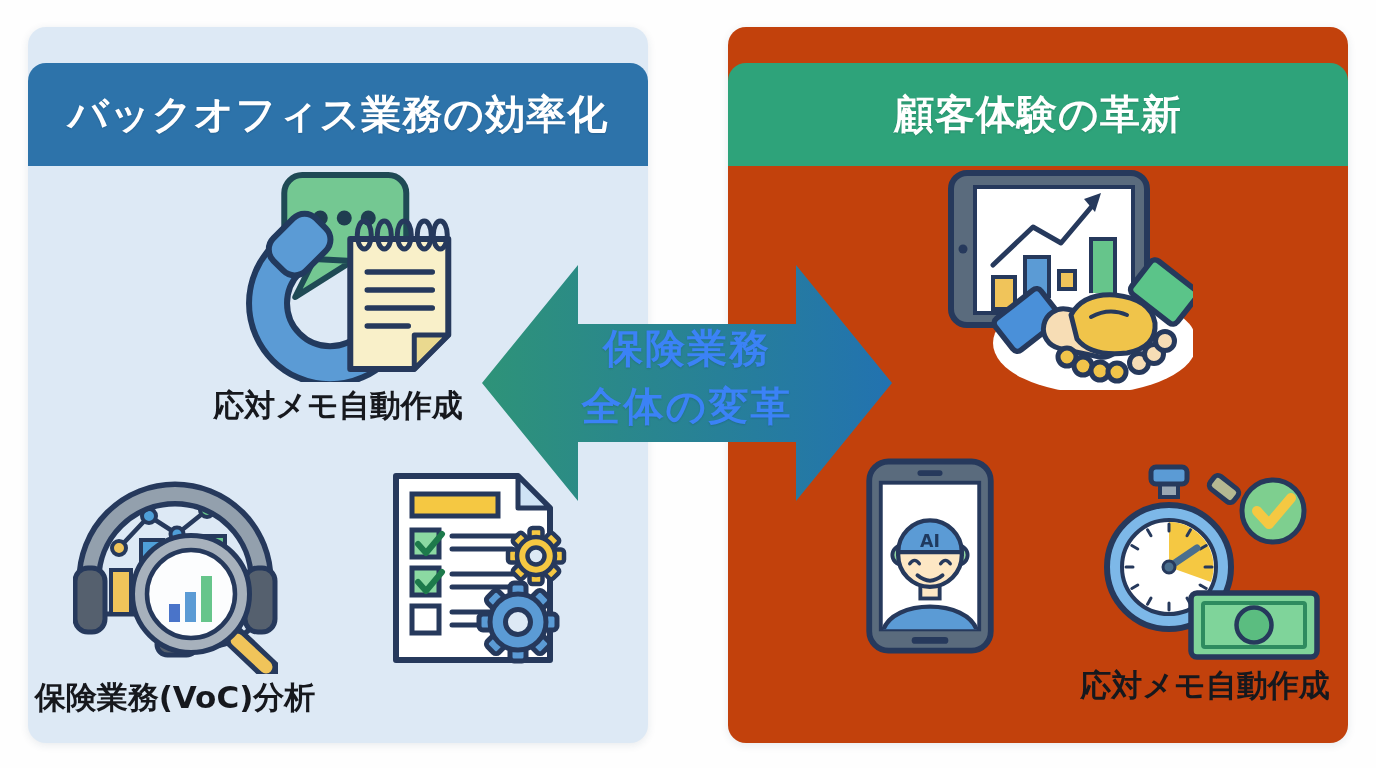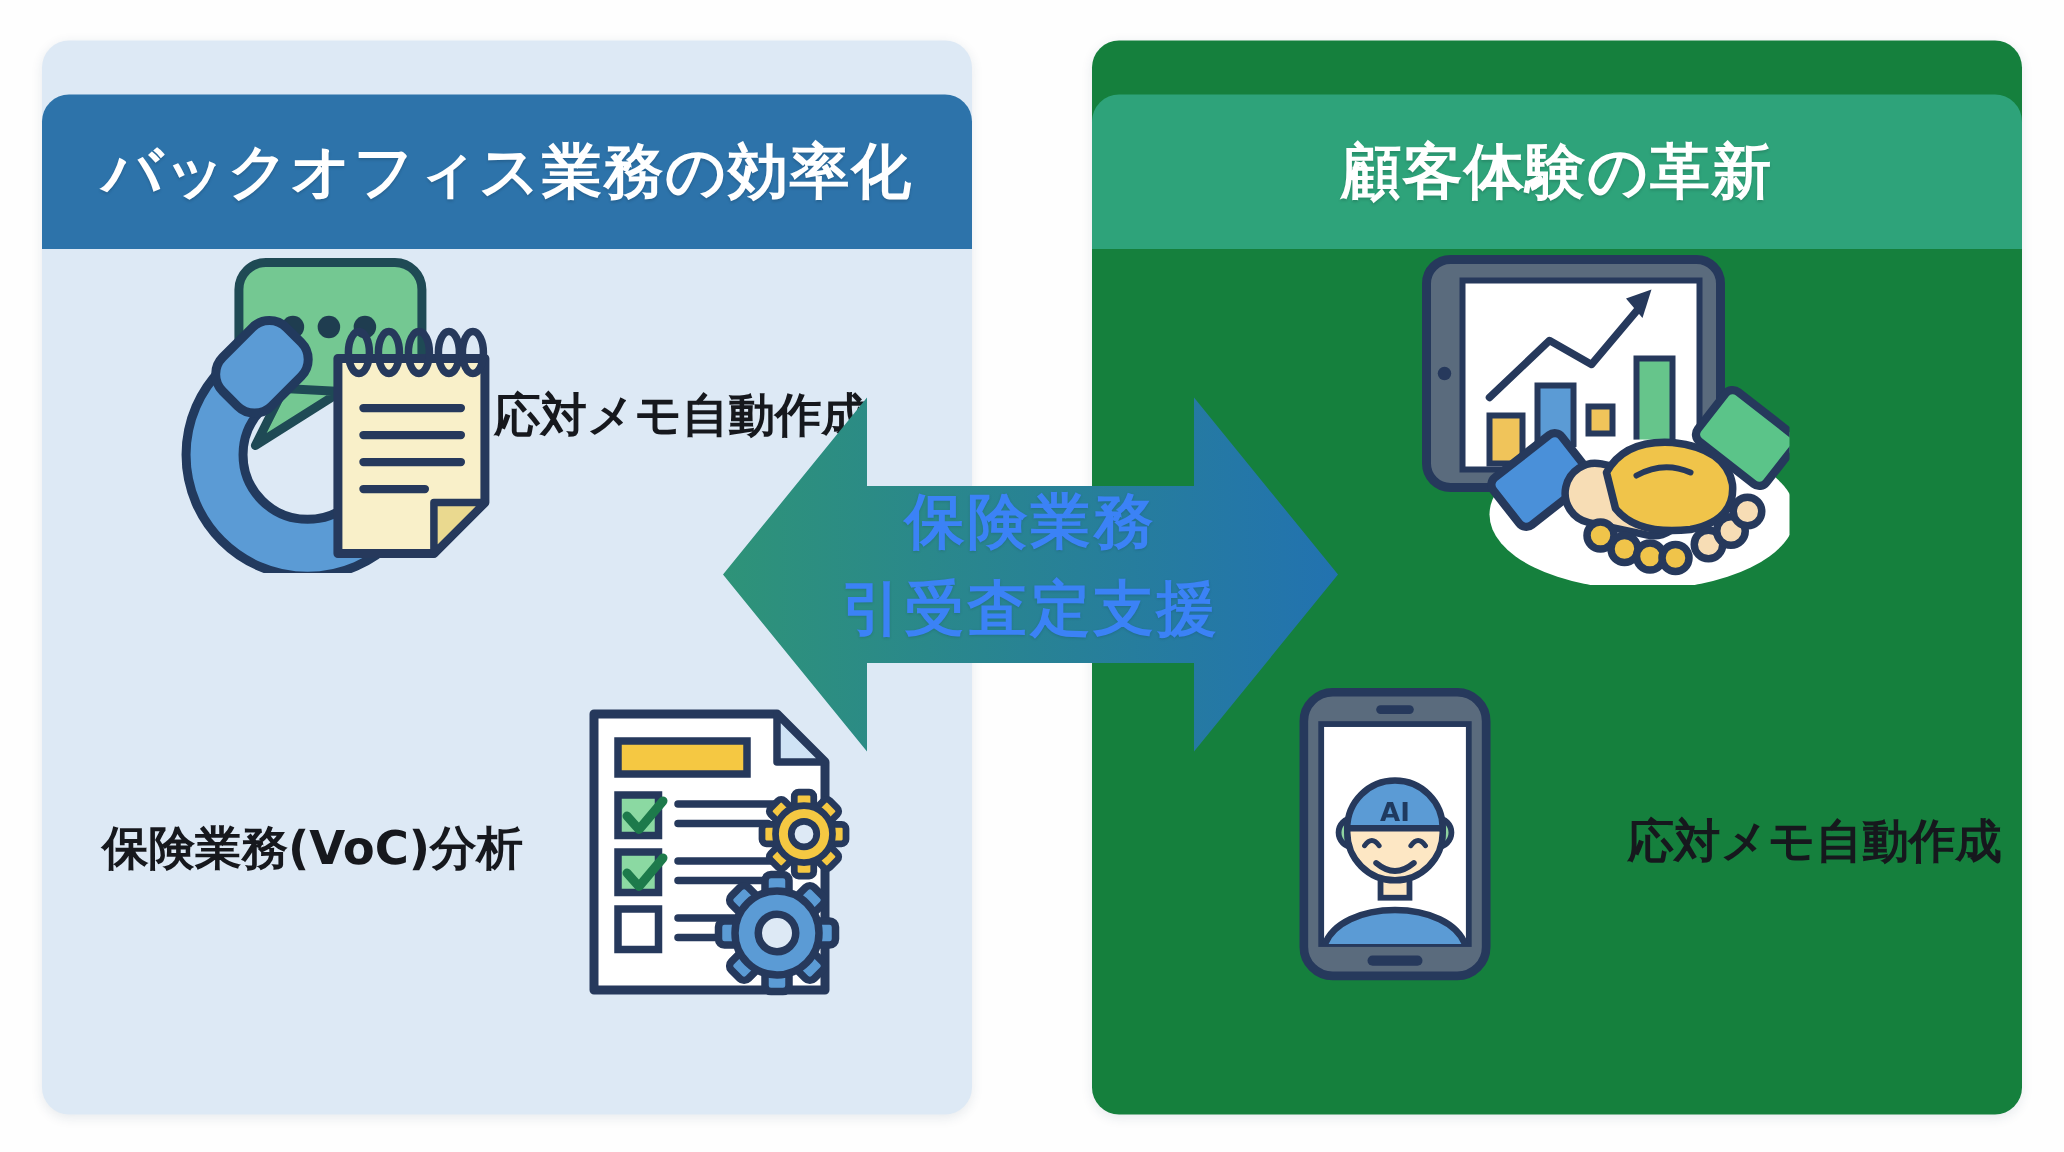--- a/index.html
+++ b/index.html
@@ -6,32 +6,32 @@
   body{
     width:1376px;height:768px;position:relative;overflow:hidden;
     background:#fefefe;
     font-family:"DejaVu Sans","Liberation Sans",sans-serif;
   }
   .panel{
     position:absolute;top:27px;width:620px;height:716px;
     border-radius:18px;box-shadow:0 2px 8px rgba(30,60,90,.10);
   }
   .panel-left{left:28px;background:#dde9f5;}
-  .panel-right{left:728px;background:#15803d;}
+  .panel-right{left:728px;background:#c2410c;}
   .panel-header{
     height:103px;border-radius:18px 18px 0 0;
     display:flex;align-items:center;justify-content:center;
     color:#ffffff;font-size:40px;font-weight:700;letter-spacing:1px;
     text-shadow:0 1px 2px rgba(0,0,0,.15);
     margin-top:36px;
   }
   .panel-left .panel-header{background:#2d73aa;}
   .panel-right .panel-header{background:#2ea37a;}
   .slot{
-    position:absolute;display:flex;align-items:center;text-align:center;
+    position:absolute;display:flex;flex-direction:column;align-items:center;text-align:center;
   }
   .slot .label{
     margin-top:6px;font-size:31px;font-weight:700;color:#16181d;
     white-space:nowrap;line-height:1.1;
   }
   
   .slot-l-top{left:50%;transform:translateX(-50%);top:140px;}
   .slot-l-bl{left:40px;width:214px;top:425px;}
   .slot-l-br{left:340px;width:215px;top:437px;}
   
@@ -268,15 +268,15 @@
     <defs>
       <linearGradient id="arrowGrad" x1="0" y1="0" x2="1" y2="0">
         <stop offset="0" stop-color="#2e9378"></stop>
         <stop offset="1" stop-color="#2272b0"></stop>
       </linearGradient>
     </defs>
     <polygon points="2,126 98,8 98,67 316,67 316,8 412,126 316,244 316,185 98,185 98,244" fill="url(#arrowGrad)"></polygon>
   </svg>
   <div class="arrow-text">
     <span>保険業務</span>
-    <span>引受査定支援</span>
+    <span>全体の変革</span>
   </div>
 </div>
 
 </body></html>

